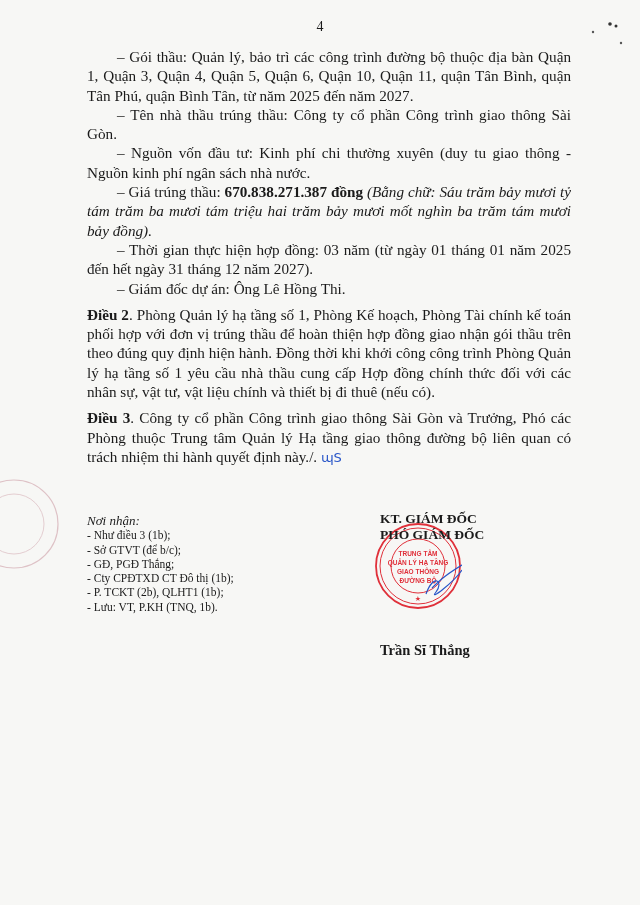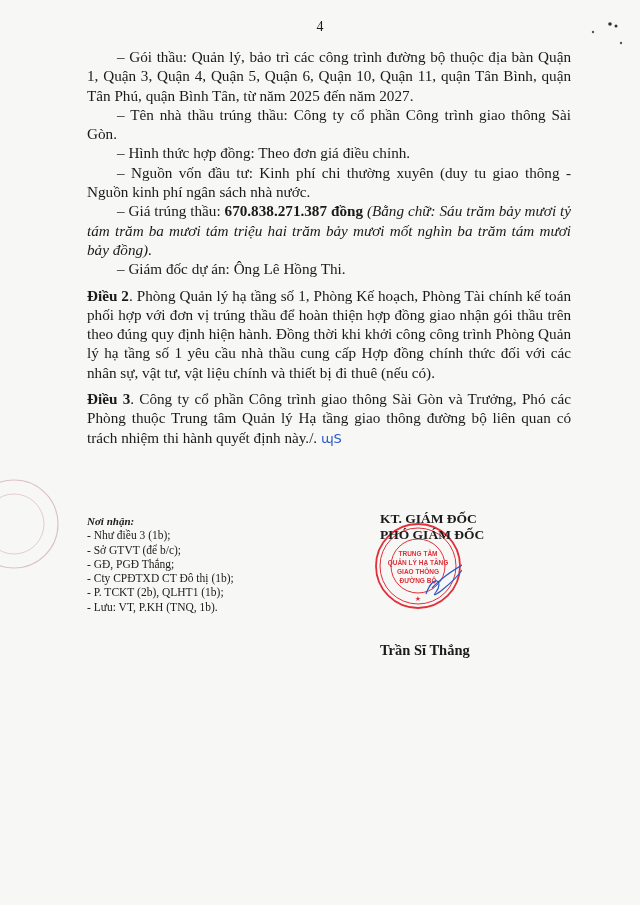--- a/index.html
+++ b/index.html
@@ -13,21 +13,21 @@
   .page { position:absolute; left:0; top:0; width:640px; height:905px; }
   .page-num { position:absolute; top:19px; left:0; width:640px; text-align:center; font-size:14px; }
   .body-text { position:absolute; left:87px; width:484px; font-size:15.2px; line-height:19.3px; text-align:justify; }
   .p { margin:0; }
   .indent { text-indent:30px; }
   .bold { font-weight:bold; }
   .it { font-style:italic; }
   .gap { height:7px; }
   .initial { color:#2855c8; font-family:"DejaVu Sans", sans-serif; font-size:13px; }
   .recipients { position:absolute; left:87px; top:514px; font-size:11.5px; line-height:14.3px; }
-  .recipients .title { font-weight:bold; font-style:italic; font-size:11px; }
+  .recipients .title { font-weight:normal; font-style:italic; font-size:13px; }
   .sign { position:absolute; left:380px; top:511px; width:130px; text-align:left; font-weight:bold; font-size:13.5px; line-height:16px; }
   .signer { position:absolute; left:380px; top:642px; width:130px; text-align:left; font-weight:bold; font-size:14.5px; }
   .stamp { position:absolute; left:374px; top:522px; width:88px; height:88px; }
   .faded-stamp { position:absolute; left:-32px; top:478px; width:92px; height:92px; opacity:.35; }
   .dots { position:absolute; right:10px; top:10px; }
 </style>
 </head>
 <body>
 
 <div class="page">
@@ -36,23 +36,23 @@
   <svg class="dots" width="40" height="40">
     <circle cx="20" cy="14" r="1.8" fill="#333"></circle>
       <circle cx="26" cy="16" r="1.5" fill="#333"></circle>
       <circle cx="3" cy="22" r="1.2" fill="#555"></circle>
       <circle cx="31" cy="33" r="1.2" fill="#555"></circle>
   </svg>
 
   <div class="body-text" style="top:47px;">
     <p class="p indent">– Gói thầu: Quản lý, bảo trì các công trình đường bộ thuộc địa bàn Quận 1, Quận 3, Quận 4, Quận 5, Quận 6, Quận 10, Quận 11, quận Tân Bình, quận Tân Phú, quận Bình Tân, từ năm 2025 đến năm 2027.</p>
     <p class="p indent">– Tên nhà thầu trúng thầu: Công ty cổ phần Công trình giao thông Sài Gòn.</p>
-    <p class="p indent">– Hình thức hợp đồng: Theo đơn giá điều chỉnh.</p>
     <p class="p indent">– Nguồn vốn đầu tư: Kinh phí chi thường xuyên (duy tu giao thông - Nguồn kinh phí ngân sách nhà nước.</p>
     <p class="p indent"><span>– Giá trúng thầu: </span><span class="bold">670.838.271.387 đồng</span><span class="it"> (Bằng chữ: Sáu trăm bảy mươi tỷ tám trăm ba mươi tám triệu hai trăm bảy mươi mốt nghìn ba trăm tám mươi bảy đồng).</span></p>
+    <p class="p indent">– Thời gian thực hiện hợp đồng: 03 năm (từ ngày 01 tháng 01 năm 2025 đến hết ngày 31 tháng 12 năm 2027).</p>
     <p class="p indent">– Giám đốc dự án: Ông Lê Hồng Thi.</p>
     <div class="gap"></div>
     <p class="p"><span class="bold">Điều 2</span><span>. Phòng Quản lý hạ tầng số 1, Phòng Kế hoạch, Phòng Tài chính kế toán phối hợp với đơn vị trúng thầu để hoàn thiện hợp đồng giao nhận gói thầu trên theo đúng quy định hiện hành. Đồng thời khi khởi công công trình Phòng Quản lý hạ tầng số 1 yêu cầu nhà thầu cung cấp Hợp đồng chính thức đối với các nhân sự, vật tư, vật liệu chính và thiết bị đi thuê (nếu có).</span></p>
     <div class="gap"></div>
     <p class="p"><span class="bold">Điều 3</span><span>. Công ty cổ phần Công trình giao thông Sài Gòn và Trưởng, Phó các Phòng thuộc Trung tâm Quản lý Hạ tầng giao thông đường bộ liên quan có trách nhiệm thi hành quyết định này./.</span> <span class="initial">ɰS</span></p>
   </div>
 
   <div class="recipients">
     <div class="title">Nơi nhận:</div>
     <div>- Như điều 3 (1b);</div>

